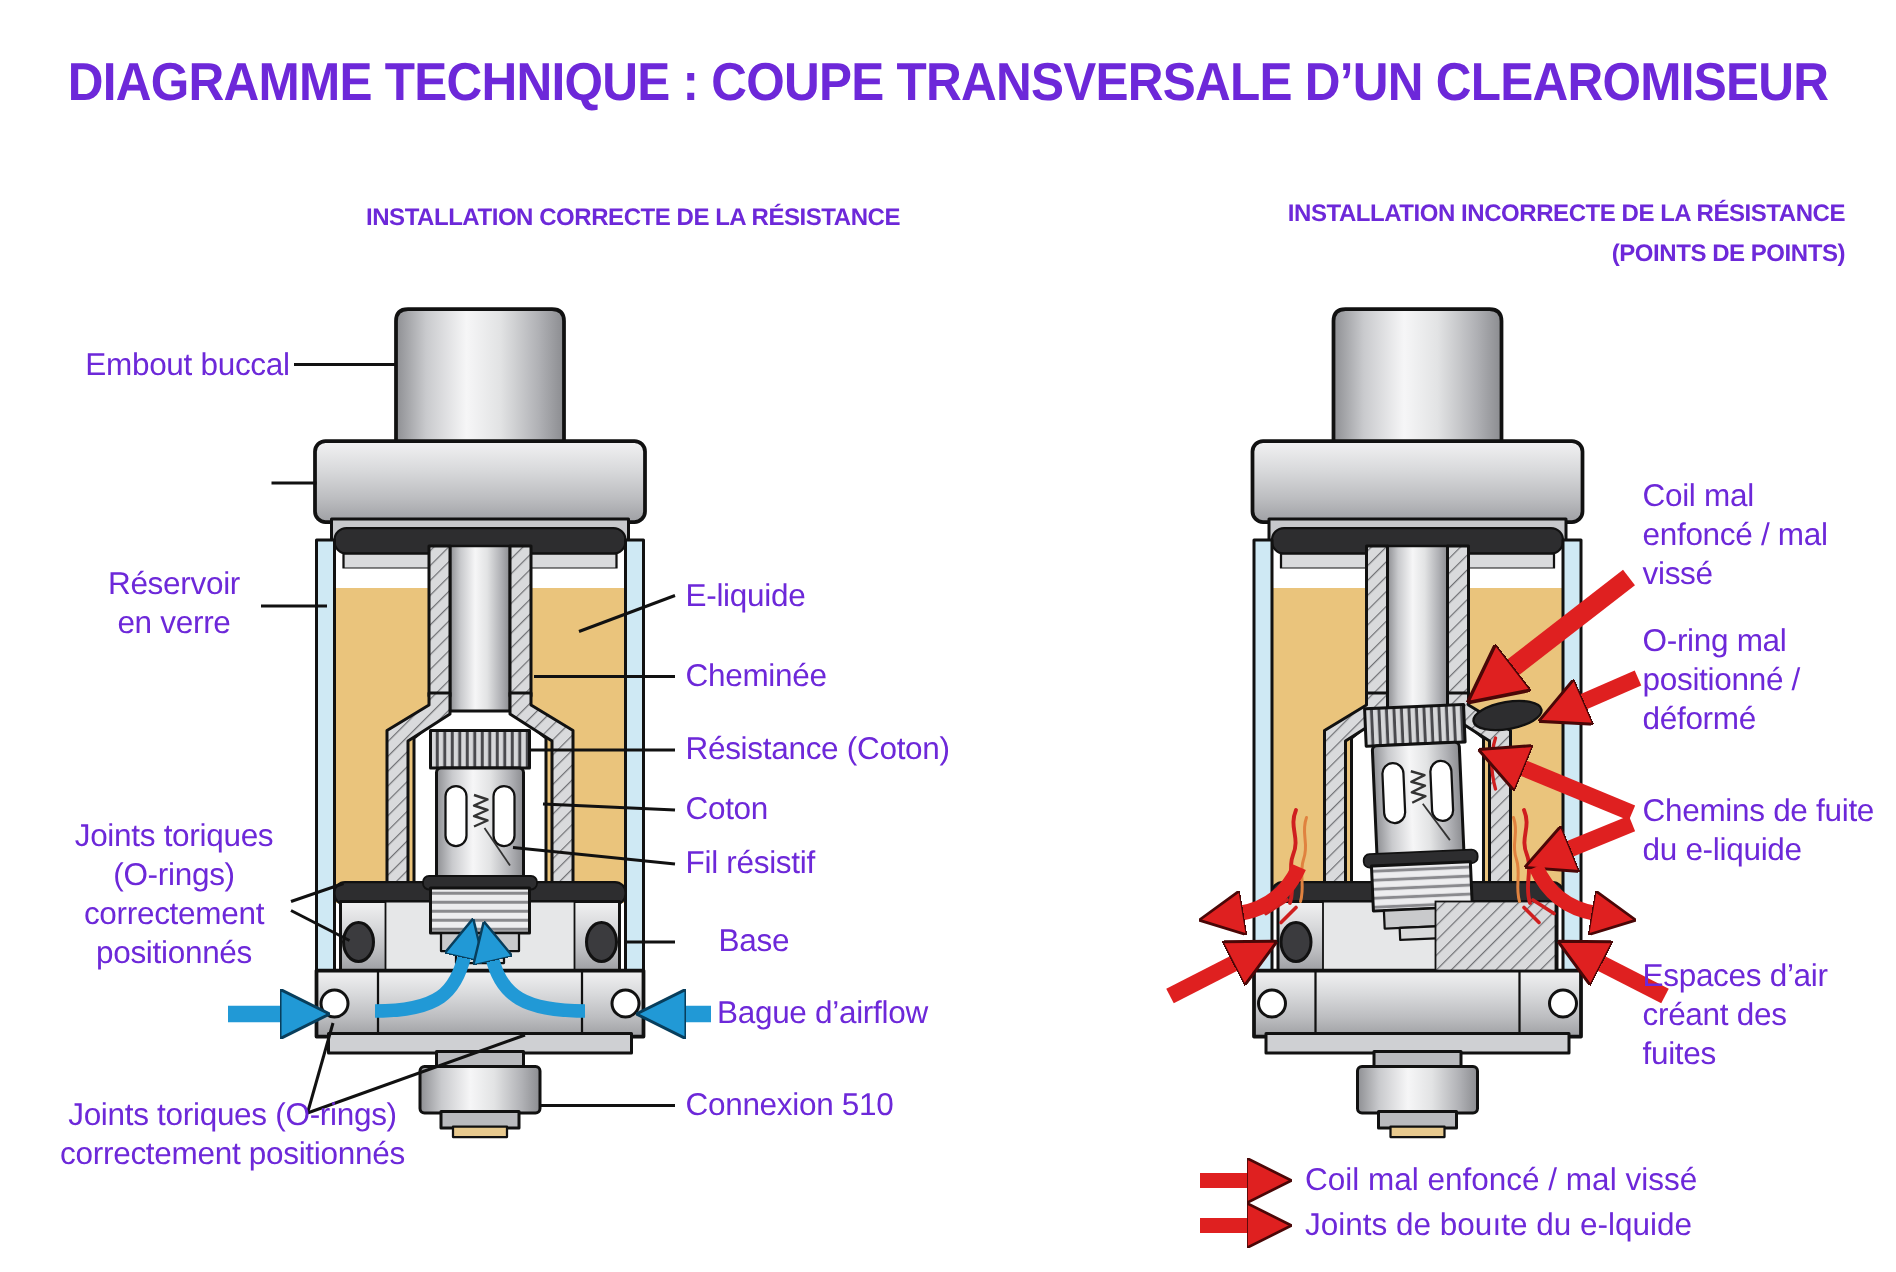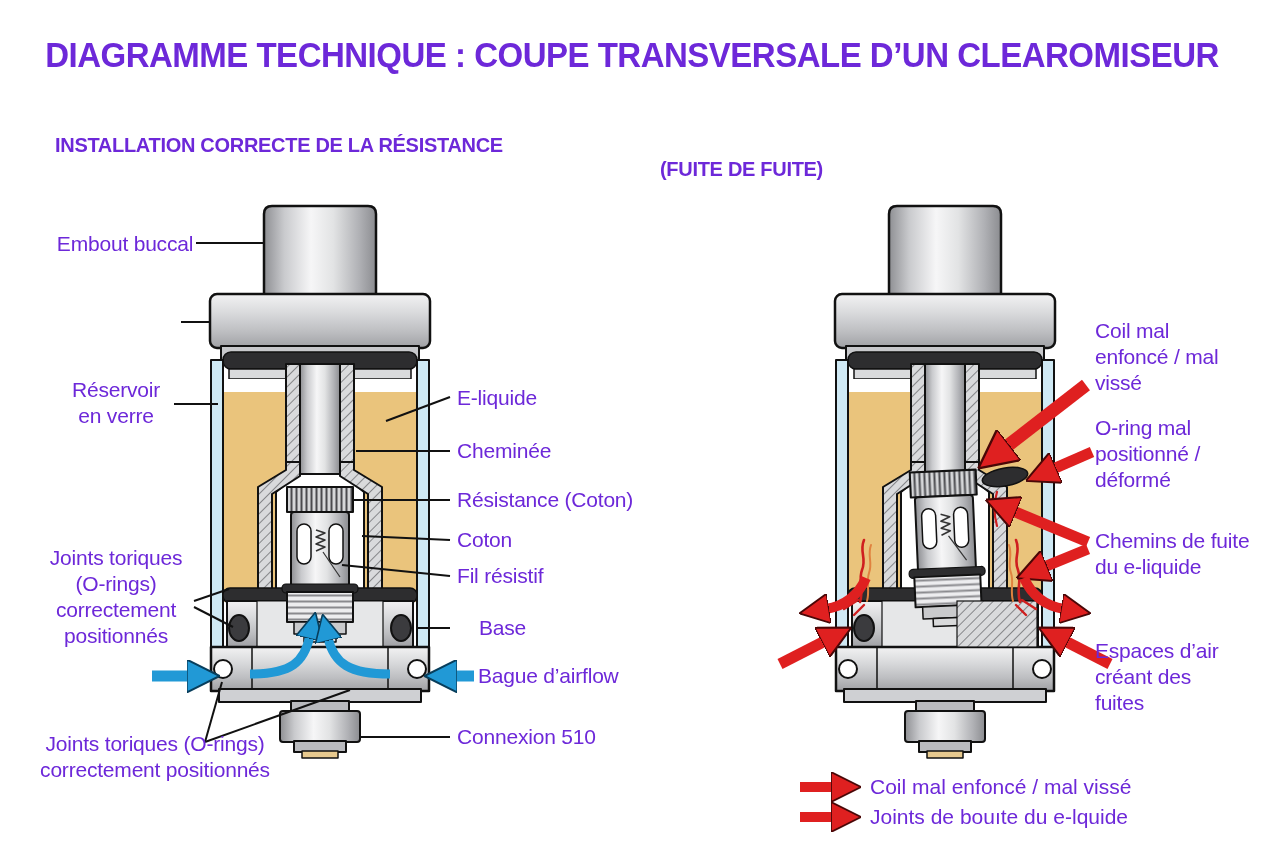--- a/index.html
+++ b/index.html
@@ -1,38 +1,38 @@
 <!DOCTYPE html>
 <html><head>
 <meta charset="utf-8">
 <style>
   html,body{margin:0;padding:0;background:#fff;}
   .stage{position:relative;width:1264px;height:848px;background:#fff;overflow:hidden;
          font-family:"Liberation Sans",sans-serif;color:#6d28d9;}
   .title{position:absolute;left:0;right:0;top:36px;text-align:center;
          font-size:33px;font-weight:bold;letter-spacing:-0.5px;transform:scaleY(1.08);}
-  .subtitle{position:absolute;font-size:20px;font-weight:bold;text-align:left;line-height:27px;letter-spacing:-0.3px;}
+  .subtitle{position:absolute;font-size:16px;font-weight:bold;text-align:right;line-height:27px;letter-spacing:-0.3px;}
   .sub-left{left:55px;width:545px;top:132px;}
   .sub-right{left:660px;width:570px;top:129px;}
   .art{position:absolute;left:0;top:0;}
   .lbl{position:absolute;font-size:21px;line-height:26px;letter-spacing:-0.2px;}
   .r{text-align:center;}
   .c{text-align:center;}
   .lg{position:absolute;font-size:21px;line-height:25px;}
 </style>
 </head>
 <body>
 
 <div class="stage">
 
   <div class="title">DIAGRAMME TECHNIQUE : COUPE TRANSVERSALE D’UN CLEAROMISEUR</div>
   <div class="subtitle sub-left">INSTALLATION CORRECTE DE LA RÉSISTANCE</div>
   <div class="subtitle sub-right">
-    <br>
-    <span>(FUITE DE FUITE)</span>
+    <span>INSTALLATION INCORRECTE  DE LA RÉSISTANCE</span><br>
+    <span>(POINTS DE POINTS)</span>
   </div>
 
   <svg class="art" width="1264" height="848" viewBox="0 0 1264 848">
     <defs>
       <linearGradient id="metalH" x1="0" y1="0" x2="1" y2="0">
         <stop offset="0" stop-color="#8e8f93"></stop>
           <stop offset="0.18" stop-color="#c9cacd"></stop>
         <stop offset="0.42" stop-color="#f6f6f7"></stop>
           <stop offset="0.62" stop-color="#e2e3e4"></stop>
         <stop offset="0.85" stop-color="#b0b1b5"></stop>

